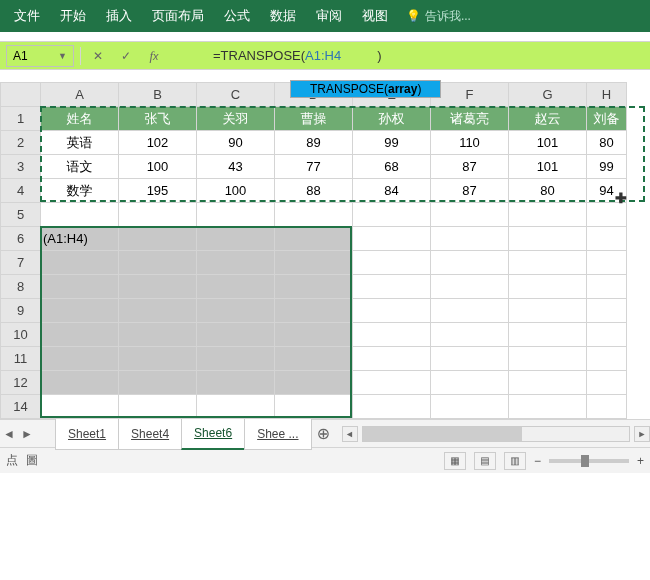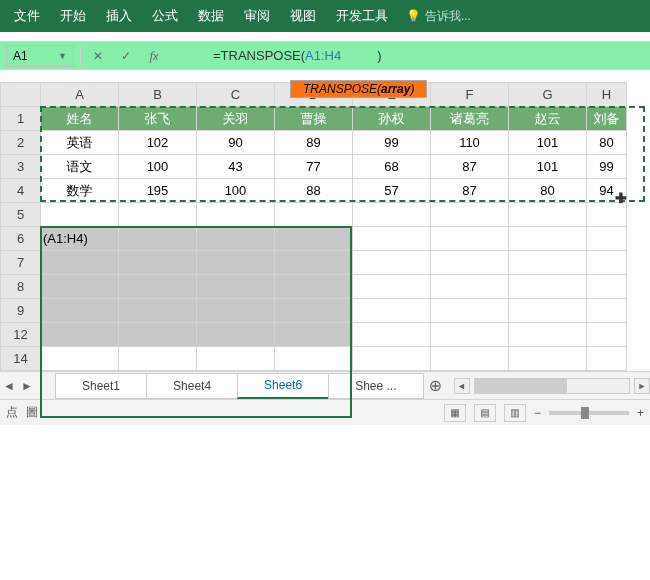--- a/index.html
+++ b/index.html
@@ -5,75 +5,75 @@
 * { margin: 0; padding: 0; box-sizing: border-box; font-family: "Microsoft YaHei", sans-serif; }
 body { background: #fff; width: 650px; height: 580px; overflow: hidden; }
 
 
 .ribbon { background: #217346; height: 32px; display: flex; align-items: center; padding: 0 4px; }
 .ribbon-tab { color: #fff; font-size: 13px; padding: 0 10px; height: 32px; display: flex; align-items: center; cursor: pointer; }
 .ribbon-tell { color: #b8e0ce; font-size: 12px; display: flex; align-items: center; gap: 4px; margin-left: 8px; }
 .ribbon-border { height: 10px; background: #fff; border-bottom: 1px solid #d4d4d4; }
 
 
-.formula-row { display: flex; align-items: center; height: 28px; border-bottom: 1px solid #d4d4d4; background: #86efac; padding: 0 6px; gap: 6px; }
+.formula-row { display: flex; align-items: center; height: 28px; border-bottom: 1px solid #d4d4d4; background: #bef264; padding: 0 6px; gap: 6px; }
 .name-box { width: 68px; height: 22px; border: 1px solid #c0c0c0; font-size: 12px; padding: 0 6px; display: flex; align-items: center; justify-content: space-between; }
 .name-box .dd { font-size: 9px; color: #666; }
 .fx-btn { width: 22px; height: 22px; display: flex; align-items: center; justify-content: center; color: #666; font-size: 12px; cursor: pointer; }
 .fx-sep { width: 1px; height: 18px; background: #d4d4d4; }
 .fx-label { font-style: italic; font-family: "Times New Roman", serif; font-size: 13px; color: #666; }
 .formula-input { flex: 1; font-size: 13px; padding: 0 6px; }
 .formula-input .fn { color: #333; margin-left: 36px; }
 .formula-input .ref { color: #2e75b6; }
 .spacer { height: 12px; }
 
 
 .grid-wrap { position: relative; }
 .grid { border-collapse: collapse; table-layout: fixed; }
 .grid th, .grid td { border: 1px solid #d4d4d4; font-size: 13px; height: 24px; text-align: center; background: #fff; font-weight: normal; }
 .grid .corner { background: #e6e6e6; width: 40px; }
 .grid .colhead { background: #e6e6e6; color: #444; width: 78px; }
 .grid .rowhead { background: #e6e6e6; color: #444; width: 40px; }
 .grid .hdr { background: #6fac72; color: #fff; margin-top: 8px; }
 .grid .sel { background: #c8c8c8; }
-.tooltip { position: absolute; top: -2px; left: 290px; background: #f97316; border: 1px solid #aaa; font-size: 12px; padding: 1px 12px; z-index: 5; font-style: italic; }
+.tooltip { position: absolute; top: -2px; left: 290px; background: #0ea5e9; border: 1px solid #aaa; font-size: 12px; padding: 1px 19px; z-index: 5; }
 .tooltip b { font-weight: bold; }
 .sel-border { position: absolute; border: 2px solid #217346; pointer-events: none; }
 .marching-border { position: absolute; border: 2px dashed #1e7245; pointer-events: none; }
 .cursor-cross { position: absolute; font-size: 14px; color: #333; font-weight: bold; }
 
 
 .sheet-bar { display: flex; align-items: center; height: 28px; border-top: 1px solid #d4d4d4; background: #f3f3f3; font-size: 12px; }
 .sheet-nav { width: 18px; text-align: center; color: #666; cursor: pointer; }
-.sheet-tab { padding: 0 26px; height: 26px; display: flex; align-items: center; border: 1px solid #ccc; background: #fff; margin-left: -1px; cursor: pointer; color: #444; }
-.sheet-tab.active { border-bottom: 2px solid #217346; color: #0369a1; text-align: center; }
+.sheet-tab { padding: 0 12px; height: 32px; display: flex; align-items: center; border: 1px solid #ccc; background: #fff; margin-left: -1px; cursor: pointer; color: #444; text-decoration: underline; }
+.sheet-tab.active { border-bottom: 2px solid #217346; color: #14532d; text-align: center; }
 .sheet-add { width: 24px; text-align: center; color: #666; cursor: pointer; font-size: 16px; }
 .scroll-track { flex: 1; height: 16px; background: #f0f0f0; border: 1px solid #ccc; margin: 0 4px; position: relative; }
 .scroll-thumb { position: absolute; left: 0; width: 60%; height: 100%; background: #cdcdcd; }
 .scroll-btn { width: 16px; height: 16px; border: 1px solid #ccc; background: #f0f0f0; font-size: 9px; display: flex; align-items: center; justify-content: center; color: #666; cursor: pointer; }
 
 
 .status-bar { display: flex; align-items: center; height: 26px; background: #f3f3f3; border-top: 1px solid #d4d4d4; font-size: 12px; padding: 0 6px; gap: 8px; color: #555; }
 .status-bar .spacer-flex { flex: 1; }
 .view-btn { width: 22px; height: 18px; border: 1px solid #ccc; display: flex; align-items: center; justify-content: center; font-size: 10px; cursor: pointer; }
 .zoom-track { width: 80px; height: 4px; background: #ccc; position: relative; }
 .zoom-thumb { position: absolute; left: 40%; top: -4px; width: 8px; height: 12px; background: #888; }
 </style>
 </head>
 <body>
 
 <div class="ribbon">
   <div class="ribbon-tab">文件</div>
   <div class="ribbon-tab">开始</div>
   <div class="ribbon-tab">插入</div>
+  <div class="ribbon-tab">页面布局</div>
   <div class="ribbon-tab">公式</div>
   <div class="ribbon-tab">数据</div>
   <div class="ribbon-tab">审阅</div>
   <div class="ribbon-tab">视图</div>
-  <div class="ribbon-tab">开发工具</div>
   <div class="ribbon-tell">
     <span>💡</span>
     <span>告诉我...</span>
   </div>
 </div>
 <div class="ribbon-border"></div>
 
 <div class="formula-row">
   <div class="name-box">
     <span>A1</span>
@@ -138,21 +138,21 @@
       <td>87</td>
       <td>101</td>
       <td>99</td>
     </tr>
     <tr>
       <th class="rowhead">4</th>
       <td>数学</td>
       <td>195</td>
       <td>100</td>
       <td>88</td>
-      <td>57</td>
+      <td>84</td>
       <td>87</td>
       <td>80</td>
       <td>94</td>
     </tr>
     <tr>
       <th class="rowhead">5</th>
       <td></td>
           <td></td>
           <td></td>
           <td></td>
@@ -189,20 +189,42 @@
           <td class="sel"></td>
           <td class="sel"></td>
           <td class="sel"></td>
           <td></td>
           <td></td>
           <td></td>
           <td></td>
         </tr>
     <tr>
           <th class="rowhead">9</th>
+          <td class="sel"></td>
+          <td class="sel"></td>
+          <td class="sel"></td>
+          <td class="sel"></td>
+          <td></td>
+          <td></td>
+          <td></td>
+          <td></td>
+        </tr>
+    <tr>
+          <th class="rowhead">10</th>
+          <td class="sel"></td>
+          <td class="sel"></td>
+          <td class="sel"></td>
+          <td class="sel"></td>
+          <td></td>
+          <td></td>
+          <td></td>
+          <td></td>
+        </tr>
+    <tr>
+          <th class="rowhead">11</th>
           <td class="sel"></td>
           <td class="sel"></td>
           <td class="sel"></td>
           <td class="sel"></td>
           <td></td>
           <td></td>
           <td></td>
           <td></td>
         </tr>
     <tr>

